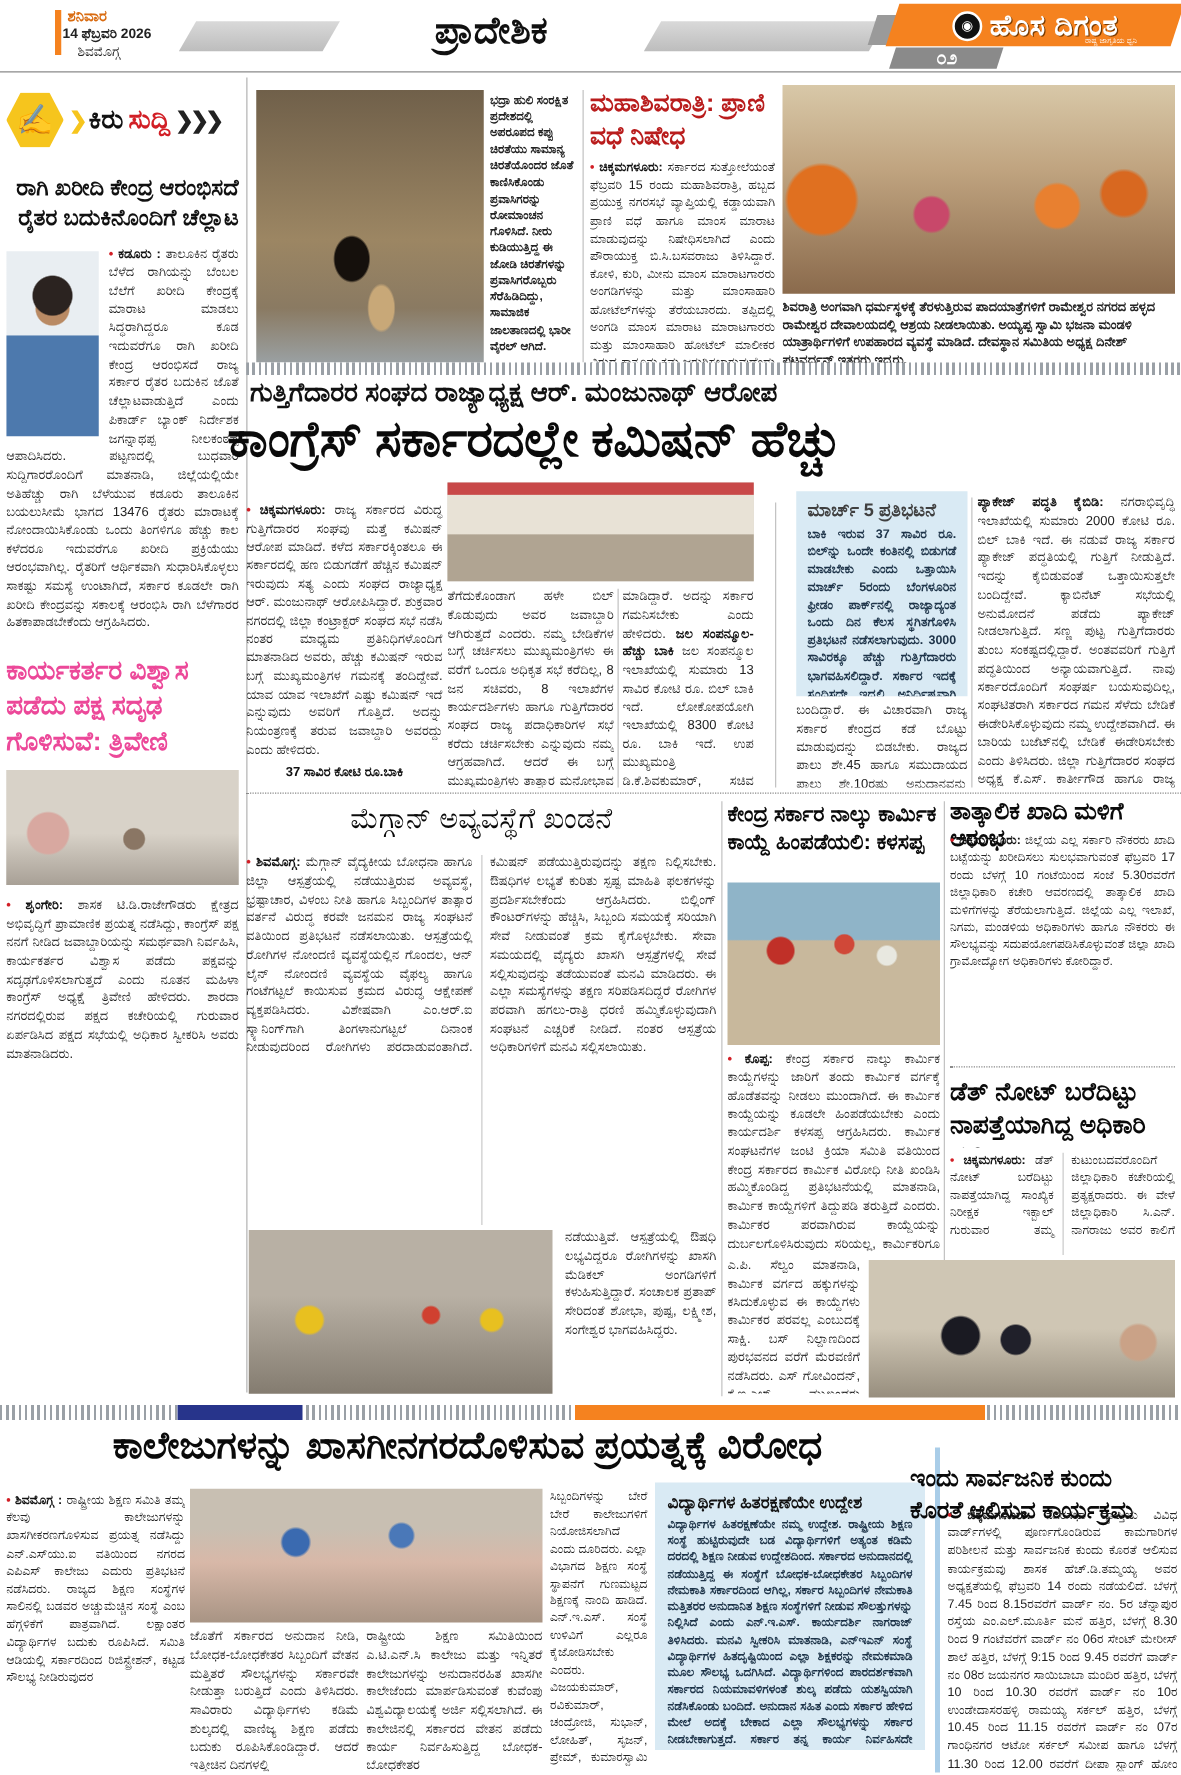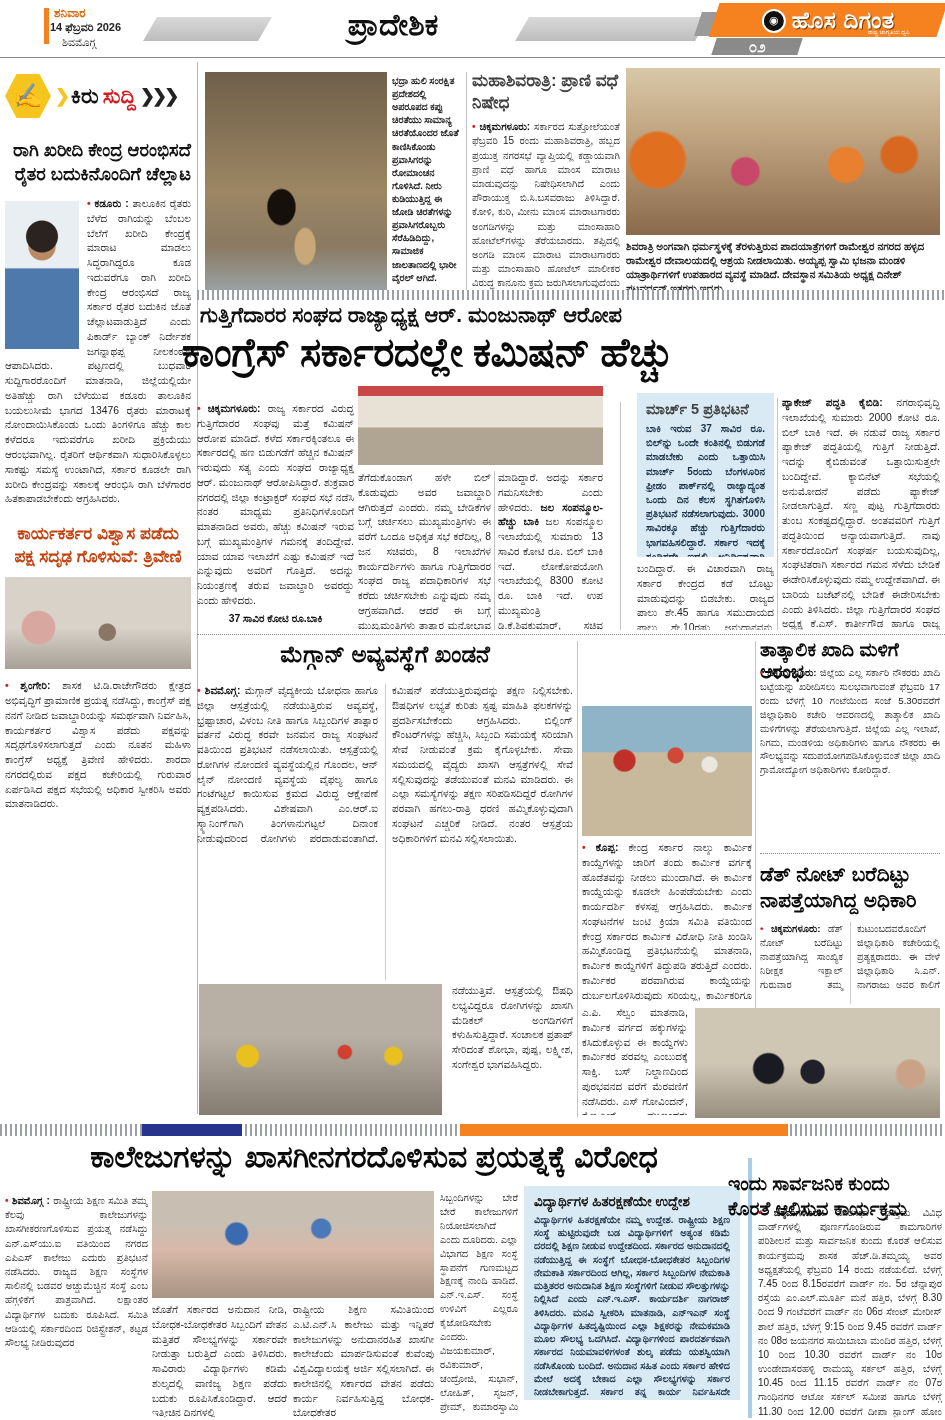--- a/index.html
+++ b/index.html
@@ -34,51 +34,51 @@
   .badge-hex{width:46px;height:44px;background:#f6c51d;clip-path:polygon(25% 0,75% 0,100% 50%,75% 100%,25% 100%,0 50%);display:flex;align-items:center;justify-content:center;font-size:24px;color:#fff;}
   .badge-chev{color:#f6c51d;font-weight:bold;font-size:18px;letter-spacing:-3px;}
   .badge-chev .dk{color:#222;}
   .badge-k{font-size:21px;font-weight:bold;color:#111;}
   .badge-s{font-size:21px;font-weight:bold;color:#d21f26;}
   .h-ragi{font-size:18px;font-weight:bold;line-height:1.35;text-align:right;color:#111;margin:20px 0 8px;}
   .ph-portrait{float:left;width:74px;height:148px;margin:4px 8px 4px 0;
     background:radial-gradient(circle at 50% 24%,#2b2320 0 13%,transparent 14%),
       radial-gradient(circle at 50% 31%,#b98a64 0 12%,transparent 13%),
       linear-gradient(180deg,#e9eef2 0 45%,#4d79ad 46% 100%);}
-  .h-triveni{font-size:17px;font-weight:bold;line-height:1.35;text-align:center;color:#c2410c;margin:16px 0 8px;}
+  .h-triveni{font-size:21px;font-weight:bold;line-height:1.35;text-align:left;color:#ec4899;margin:16px 0 8px;}
   .ph-meeting{width:100%;height:92px;margin-bottom:6px;
     background:radial-gradient(circle at 18% 55%,#d8a8a0 0 10%,transparent 11%),
       radial-gradient(circle at 55% 60%,#8a7664 0 7%,transparent 8%),
       linear-gradient(180deg,#d8d2c8 0 55%,#a8a096 100%);}
   
   .ph-leopard{background:
       radial-gradient(ellipse at 42% 62%,#15100c 0 9%,transparent 10%),
       radial-gradient(ellipse at 55% 80%,#c8a878 0 7%,transparent 8%),
       linear-gradient(180deg,#70604a 0%,#9c8663 55%,#8a7a62 80%,#9aa0a2 100%);}
   .leopard-cap{font-size:9.5px;font-weight:bold;line-height:1.38;color:#222;overflow:hidden;}
-  .h-shiva{font-size:17px;font-weight:bold;line-height:1.3;color:#404040;margin:0 0 6px;}
+  .h-shiva{font-size:20px;font-weight:bold;line-height:1.3;color:#b91c1c;margin:0 0 6px;}
   .ph-temple{background:
       radial-gradient(circle at 10% 55%,#e07020 0 9%,transparent 10%),
       radial-gradient(circle at 70% 58%,#e88030 0 7%,transparent 8%),
       radial-gradient(circle at 87% 52%,#d86820 0 6%,transparent 7%),
       radial-gradient(circle at 38% 62%,#c8486a 0 6%,transparent 7%),
       linear-gradient(180deg,#d8c8a8 0%,#c0a480 40%,#8a6a4c 100%);}
   .temple-cap{font-size:10.4px;font-weight:bold;line-height:1.35;color:#222;overflow:hidden;}
   
   .kicker{font-size:21px;font-weight:bold;color:#111;}
   .main-headline{font-size:40px;font-weight:800;color:#0a0a0a;line-height:1.05;letter-spacing:-0.5px;overflow:hidden;}
   .ph-pressconf{background:
       linear-gradient(180deg,#c84848 0 12%,#e8e2d6 13% 52%,#b0a492 53% 100%),
       #d8d3c9;}
   .subhead{display:block;text-align:center;font-weight:bold;color:#111;margin:3px 16px;}
   .bluebox{background:#d9eaf4;padding:8px 9px;box-sizing:border-box;overflow:hidden;}
   .bluebox .bb-title{font-size:14.5px;font-weight:bold;color:#404040;display:block;margin-bottom:4px;}
   .bluebox .bb-body{font-size:10px;font-weight:bold;line-height:1.42;color:#1d3348;text-align:justify;display:block;}
   
-  .h-meggan{font-size:23px;font-weight:bold;text-align:center;color:#0a0a0a;}
+  .h-meggan{font-size:23px;font-weight:normal;text-align:center;color:#0a0a0a;}
   .cols2{column-count:2;column-gap:14px;column-rule:1px solid #ccc;}
   .ph-scarf{background:
       radial-gradient(circle at 20% 55%,#e8c020 0 5%,transparent 6%),
       radial-gradient(circle at 60% 52%,#d04030 0 4%,transparent 5%),
       radial-gradient(circle at 80% 55%,#e8c020 0 4%,transparent 5%),
       linear-gradient(180deg,#b8b0a4 0 40%,#847c70 100%);}
   .h-labor{font-size:17px;font-weight:bold;line-height:1.3;color:#0a0a0a;}
   .ph-flags{background:
       radial-gradient(circle at 25% 42%,#c03028 0 7%,transparent 8%),
       radial-gradient(circle at 55% 38%,#d04838 0 6%,transparent 7%),
@@ -215,20 +215,21 @@
   <div class="abs txt cols2" style="left:197px;top:684px;width:376px;height:296px;">
     <span class="bullet">•</span>
     <b>ಶಿವಮೊಗ್ಗ:</b>
     <span>ಮೆಗ್ಗಾನ್ ವೈದ್ಯಕೀಯ ಬೋಧನಾ ಹಾಗೂ ಜಿಲ್ಲಾ ಆಸ್ಪತ್ರೆಯಲ್ಲಿ ನಡೆಯುತ್ತಿರುವ ಅವ್ಯವಸ್ಥೆ, ಭ್ರಷ್ಟಾಚಾರ, ವಿಳಂಬ ನೀತಿ ಹಾಗೂ ಸಿಬ್ಬಂದಿಗಳ ತಾತ್ಸಾರ ವರ್ತನೆ ವಿರುದ್ಧ ಕರವೇ ಜನಮನ ರಾಜ್ಯ ಸಂಘಟನೆ ವತಿಯಿಂದ ಪ್ರತಿಭಟನೆ ನಡೆಸಲಾಯಿತು. ಆಸ್ಪತ್ರೆಯಲ್ಲಿ ರೋಗಿಗಳ ನೋಂದಣಿ ವ್ಯವಸ್ಥೆಯಲ್ಲಿನ ಗೊಂದಲ, ಆನ್ ಲೈನ್ ನೋಂದಣಿ ವ್ಯವಸ್ಥೆಯ ವೈಫಲ್ಯ ಹಾಗೂ ಗಂಟೆಗಟ್ಟಲೆ ಕಾಯಿಸುವ ಕ್ರಮದ ವಿರುದ್ಧ ಆಕ್ಷೇಪಣೆ ವ್ಯಕ್ತಪಡಿಸಿದರು. ವಿಶೇಷವಾಗಿ ಎಂ.ಆರ್.ಐ ಸ್ಕ್ಯಾನಿಂಗ್‌ಗಾಗಿ ತಿಂಗಳಾನುಗಟ್ಟಲೆ ದಿನಾಂಕ ನೀಡುವುದರಿಂದ ರೋಗಿಗಳು ಪರದಾಡುವಂತಾಗಿದೆ. ಕಮಿಷನ್ ಪಡೆಯುತ್ತಿರುವುದನ್ನು ತಕ್ಷಣ ನಿಲ್ಲಿಸಬೇಕು. ಔಷಧಿಗಳ ಲಭ್ಯತೆ ಕುರಿತು ಸ್ಪಷ್ಟ ಮಾಹಿತಿ ಫಲಕಗಳನ್ನು ಪ್ರದರ್ಶಿಸಬೇಕೆಂದು ಆಗ್ರಹಿಸಿದರು. ಬಿಲ್ಲಿಂಗ್ ಕೌಂಟರ್‌ಗಳನ್ನು ಹೆಚ್ಚಿಸಿ, ಸಿಬ್ಬಂದಿ ಸಮಯಕ್ಕೆ ಸರಿಯಾಗಿ ಸೇವೆ ನೀಡುವಂತೆ ಕ್ರಮ ಕೈಗೊಳ್ಳಬೇಕು. ಸೇವಾ ಸಮಯದಲ್ಲಿ ವೈದ್ಯರು ಖಾಸಗಿ ಆಸ್ಪತ್ರೆಗಳಲ್ಲಿ ಸೇವೆ ಸಲ್ಲಿಸುವುದನ್ನು ತಡೆಯುವಂತೆ ಮನವಿ ಮಾಡಿದರು. ಈ ಎಲ್ಲಾ ಸಮಸ್ಯೆಗಳನ್ನು ತಕ್ಷಣ ಸರಿಪಡಿಸದಿದ್ದರೆ ರೋಗಿಗಳ ಪರವಾಗಿ ಹಗಲು-ರಾತ್ರಿ ಧರಣಿ ಹಮ್ಮಿಕೊಳ್ಳುವುದಾಗಿ ಸಂಘಟನೆ ಎಚ್ಚರಿಕೆ ನೀಡಿದೆ. ನಂತರ ಆಸ್ಪತ್ರೆಯ ಅಧಿಕಾರಿಗಳಿಗೆ ಮನವಿ ಸಲ್ಲಿಸಲಾಯಿತು.</span>
   </div>
   <div class="abs photo ph-scarf" style="left:199px;top:984px;width:243px;height:131px;"></div>
   <div class="abs txt" style="left:452px;top:984px;width:121px;height:131px;">ನಡೆಯುತ್ತಿವೆ. ಆಸ್ಪತ್ರೆಯಲ್ಲಿ ಔಷಧಿ ಲಭ್ಯವಿದ್ದರೂ ರೋಗಿಗಳನ್ನು ಖಾಸಗಿ ಮೆಡಿಕಲ್ ಅಂಗಡಿಗಳಿಗೆ ಕಳುಹಿಸುತ್ತಿದ್ದಾರೆ. ಸಂಚಾಲಕ ಪ್ರತಾಪ್ ಸೇರಿದಂತೆ ಶೋಭಾ, ಪುಷ್ಪ, ಲಕ್ಷ್ಮೀಶ, ಸಂಗೇಶ್ವರ ಭಾಗವಹಿಸಿದ್ದರು.</div>
 
   <div class="abs vrule" style="left:577px;top:641px;height:476px;"></div>
 
+  <div class="abs h-labor" style="left:582px;top:641px;width:170px;height:60px;overflow:hidden;">ಕೇಂದ್ರ ಸರ್ಕಾರ ನಾಲ್ಕು ಕಾರ್ಮಿಕ ಕಾಯ್ದೆ ಹಿಂಪಡೆಯಲಿ: ಕಳಸಪ್ಪ</div>
   <div class="abs photo ph-flags" style="left:582px;top:706px;width:170px;height:130px;"></div>
   <div class="abs txt" style="left:582px;top:841px;width:170px;height:160px;">
     <span class="bullet">•</span>
     <b>ಕೊಪ್ಪ:</b>
     <span>ಕೇಂದ್ರ ಸರ್ಕಾರ ನಾಲ್ಕು ಕಾರ್ಮಿಕ ಕಾಯ್ದೆಗಳನ್ನು ಜಾರಿಗೆ ತಂದು ಕಾರ್ಮಿಕ ವರ್ಗಕ್ಕೆ ಹೊಡೆತವನ್ನು ನೀಡಲು ಮುಂದಾಗಿದೆ. ಈ ಕಾರ್ಮಿಕ ಕಾಯ್ದೆಯನ್ನು ಕೂಡಲೇ ಹಿಂಪಡೆಯಬೇಕು ಎಂದು ಕಾರ್ಯದರ್ಶಿ ಕಳಸಪ್ಪ ಆಗ್ರಹಿಸಿದರು. ಕಾರ್ಮಿಕ ಸಂಘಟನೆಗಳ ಜಂಟಿ ಕ್ರಿಯಾ ಸಮಿತಿ ವತಿಯಿಂದ ಕೇಂದ್ರ ಸರ್ಕಾರದ ಕಾರ್ಮಿಕ ವಿರೋಧಿ ನೀತಿ ಖಂಡಿಸಿ ಹಮ್ಮಿಕೊಂಡಿದ್ದ ಪ್ರತಿಭಟನೆಯಲ್ಲಿ ಮಾತನಾಡಿ, ಕಾರ್ಮಿಕ ಕಾಯ್ದೆಗಳಿಗೆ ತಿದ್ದುಪಡಿ ತರುತ್ತಿದೆ ಎಂದರು. ಕಾರ್ಮಿಕರ ಪರವಾಗಿರುವ ಕಾಯ್ದೆಯನ್ನು ದುರ್ಬಲಗೊಳಿಸಿರುವುದು ಸರಿಯಲ್ಲ, ಕಾರ್ಮಿಕರಿಗೂ ಸೌಲಭ್ಯ ಒದಗಿಸಲು ಕೇಂದ್ರ ಸೂಕ್ತ ಕ್ರಮ ಕೈಗೊಳ್ಳಬೇಕು ಎಂದರು.</span>
   </div>
   <div class="abs txt" style="left:582px;top:1006px;width:106px;height:109px;">ಎ.ಪಿ. ಸೆಲ್ವಂ ಮಾತನಾಡಿ, ಕಾರ್ಮಿಕ ವರ್ಗದ ಹಕ್ಕುಗಳನ್ನು ಕಸಿದುಕೊಳ್ಳುವ ಈ ಕಾಯ್ದೆಗಳು ಕಾರ್ಮಿಕರ ಪರವಲ್ಲ ಎಂಬುದಕ್ಕೆ ಸಾಕ್ಷಿ. ಬಸ್ ನಿಲ್ದಾಣದಿಂದ ಪುರಭವನದ ವರೆಗೆ ಮೆರವಣಿಗೆ ನಡೆಸಿದರು. ಎಸ್ ಗೋವಿಂದನ್, ಕೆ.ಇ.ಎಲ್ ಮುಖಂಡರು ಇದ್ದರು.</div>
 
   <div class="abs vrule" style="left:755px;top:641px;height:476px;"></div>
 

